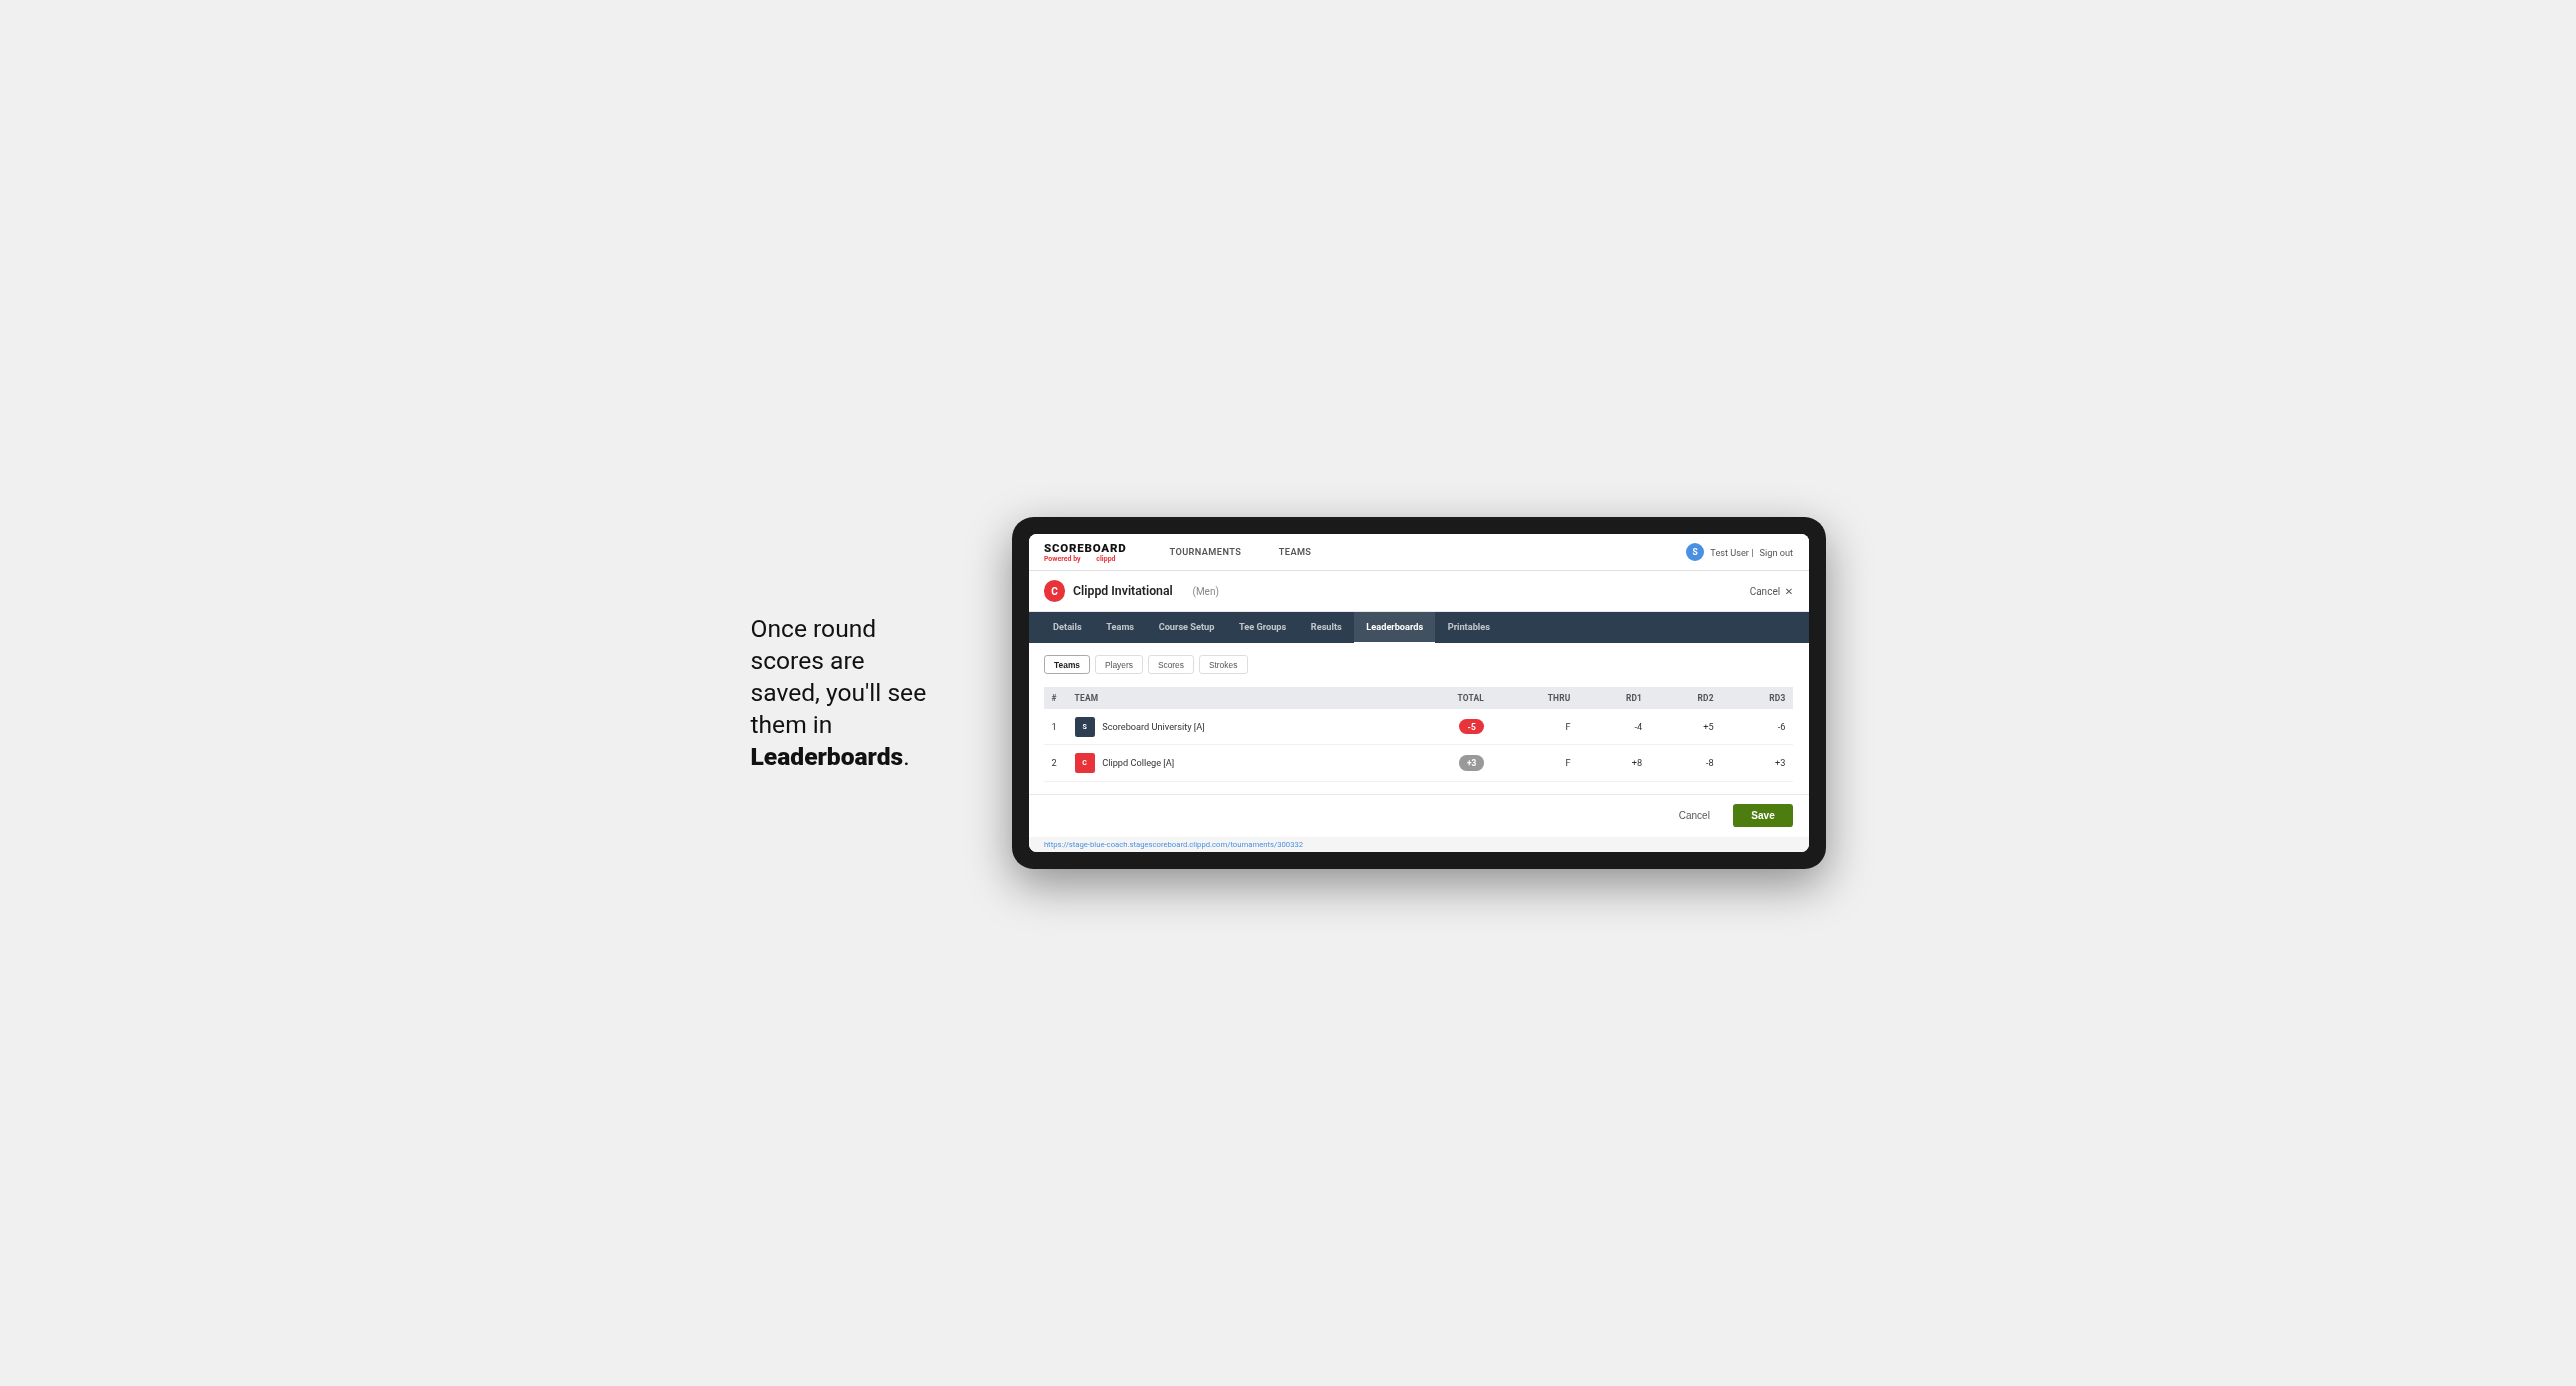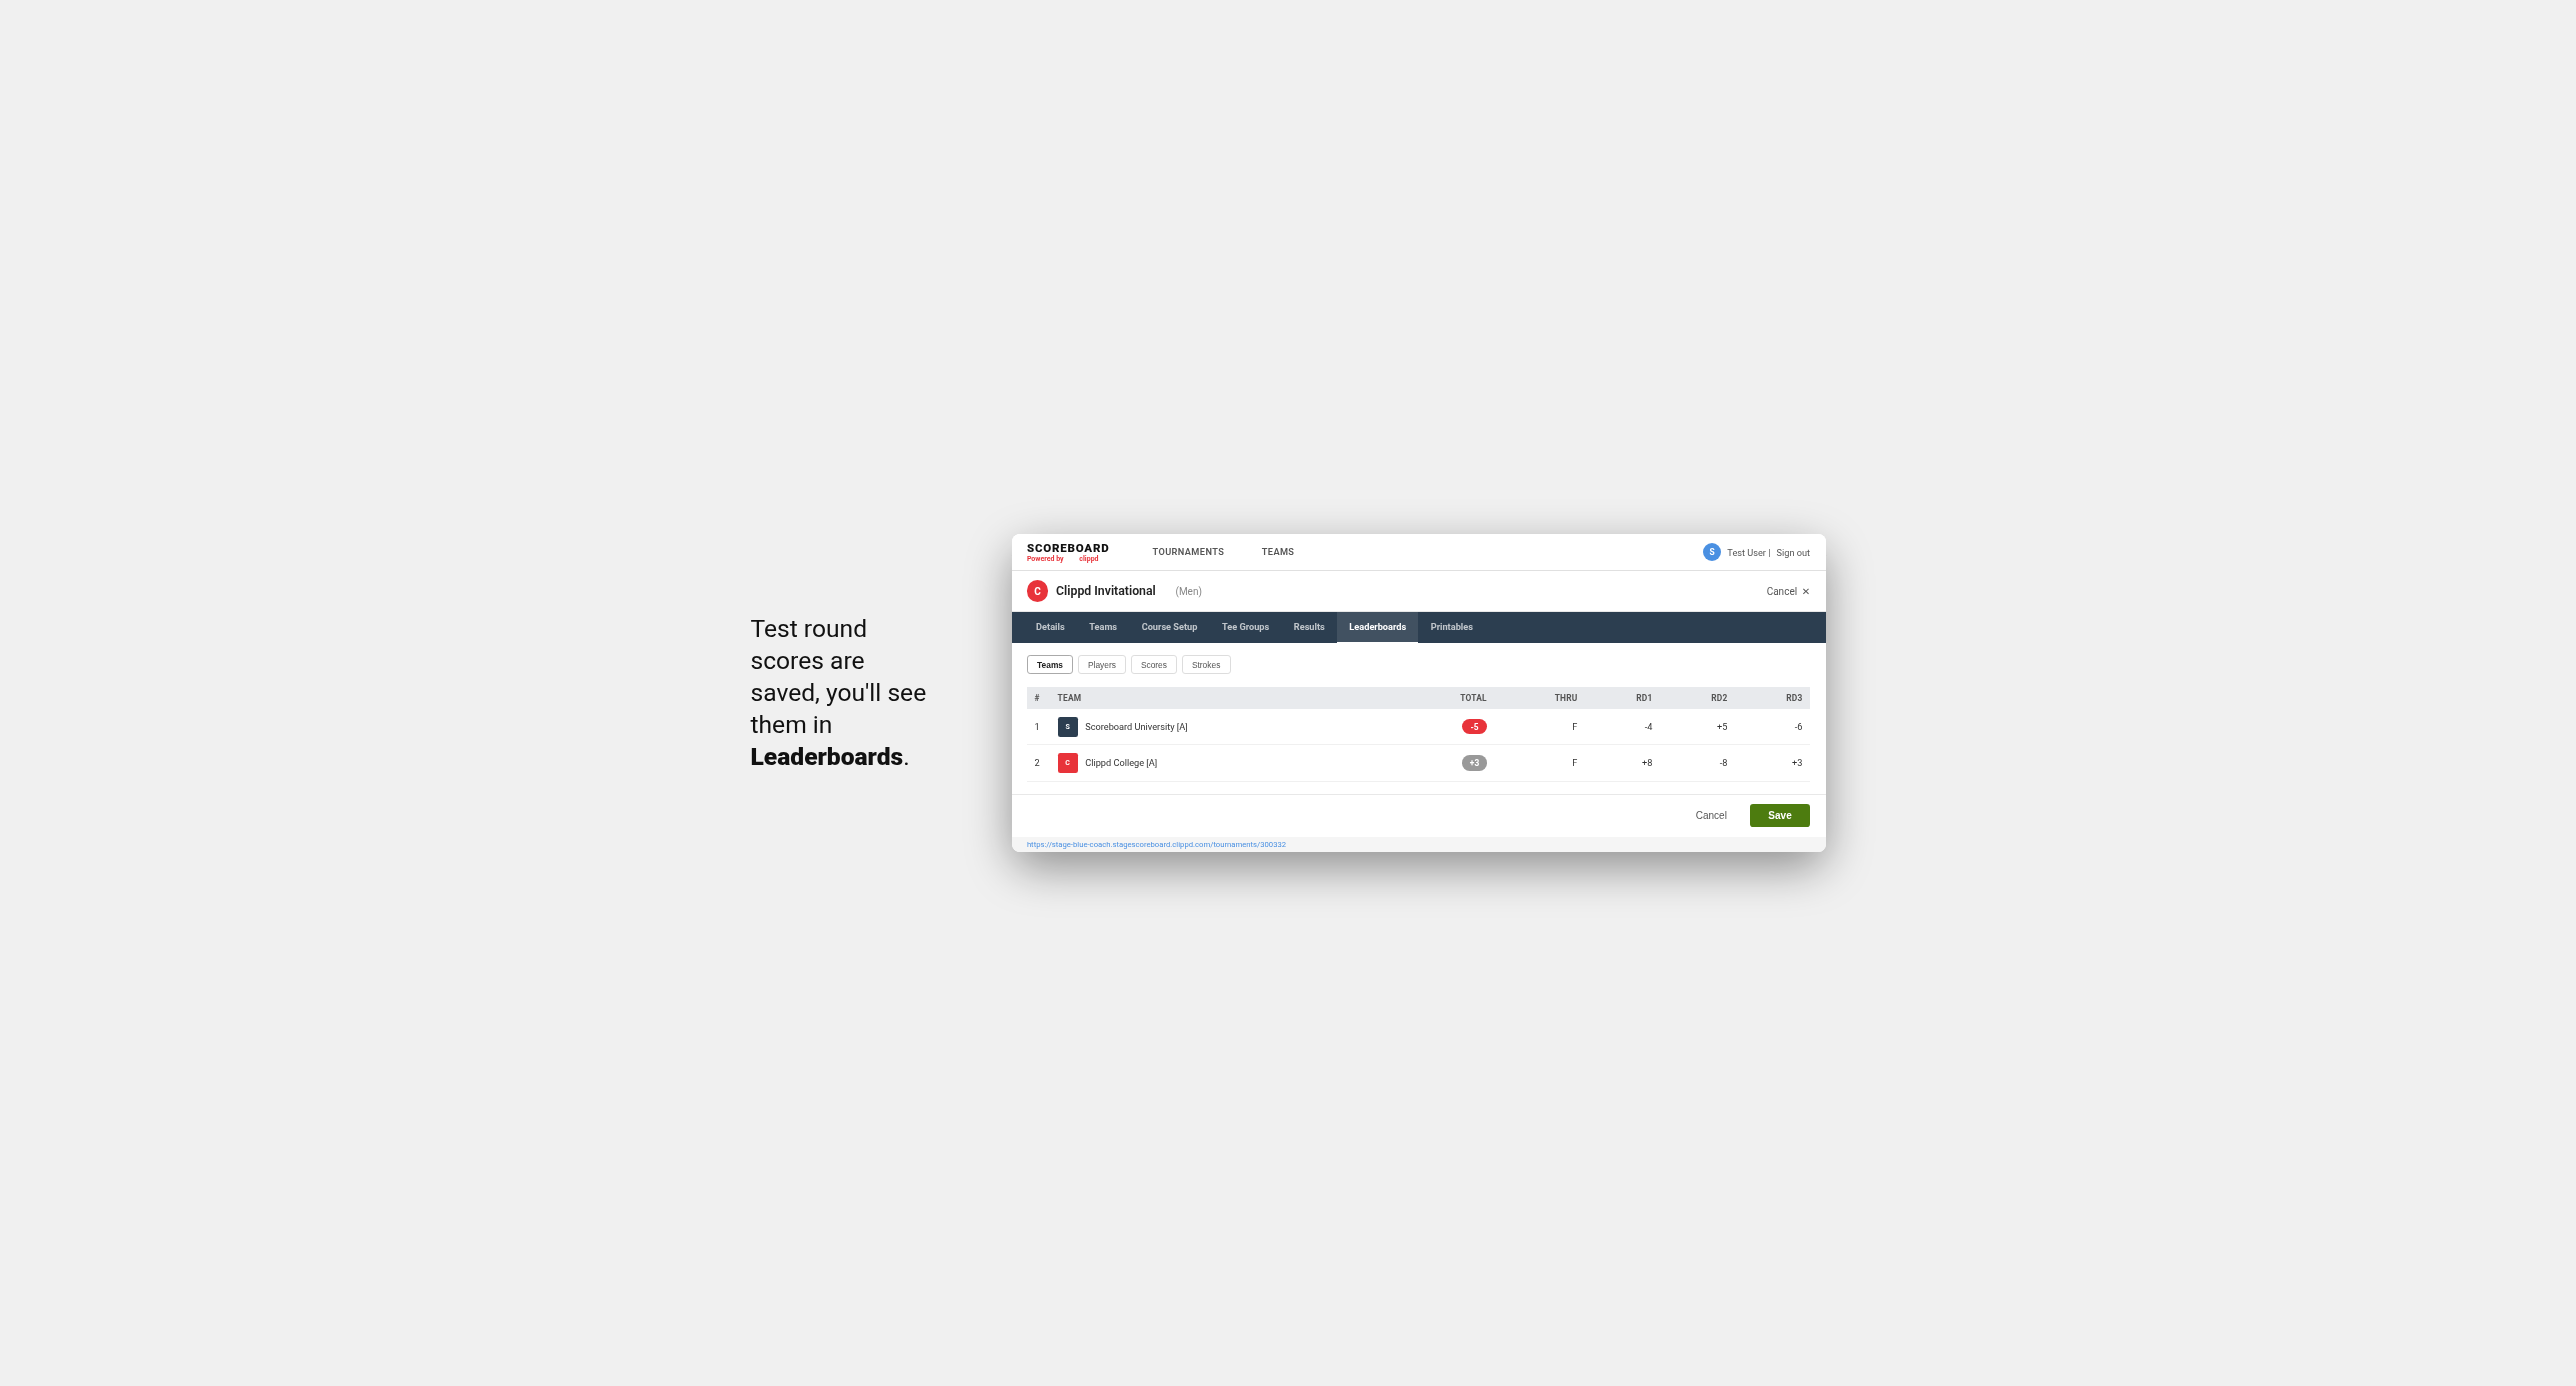--- a/index.html
+++ b/index.html
@@ -28,21 +28,21 @@
       color: #111;
     }
     .left-text strong {
       font-weight: 900;
     }
 
     .tablet-outer {
       flex: 1;
       background: #1a1a1a;
       border-radius: 21.5px;
-      padding: 0;
+      padding: 17px;
       box-shadow: 0 15.4px 46px rgba(0,0,0,0.4);
     }
 
     .tablet-screen {
       background: #fff;
       border-radius: 7.7px;
       overflow: hidden;
       display: flex;
       flex-direction: column;
     }
@@ -353,21 +353,21 @@
       font-size: 7.7px;
       color: #4a90e2;
     }
   </style>
 </head>
 <body>
 
 <div class="page-wrapper">
 
   <div class="left-text">
-    <span>Test round</span><br>
+    <span>Once round</span><br>
     <span>scores are</span><br>
     <span>saved, you'll see</span><br>
     <span>them in</span><br>
     <strong>Leaderboards</strong><span>.</span>
   </div>
 
   <div class="tablet-outer">
     <div class="tablet-screen">
 
       <div class="top-nav">

